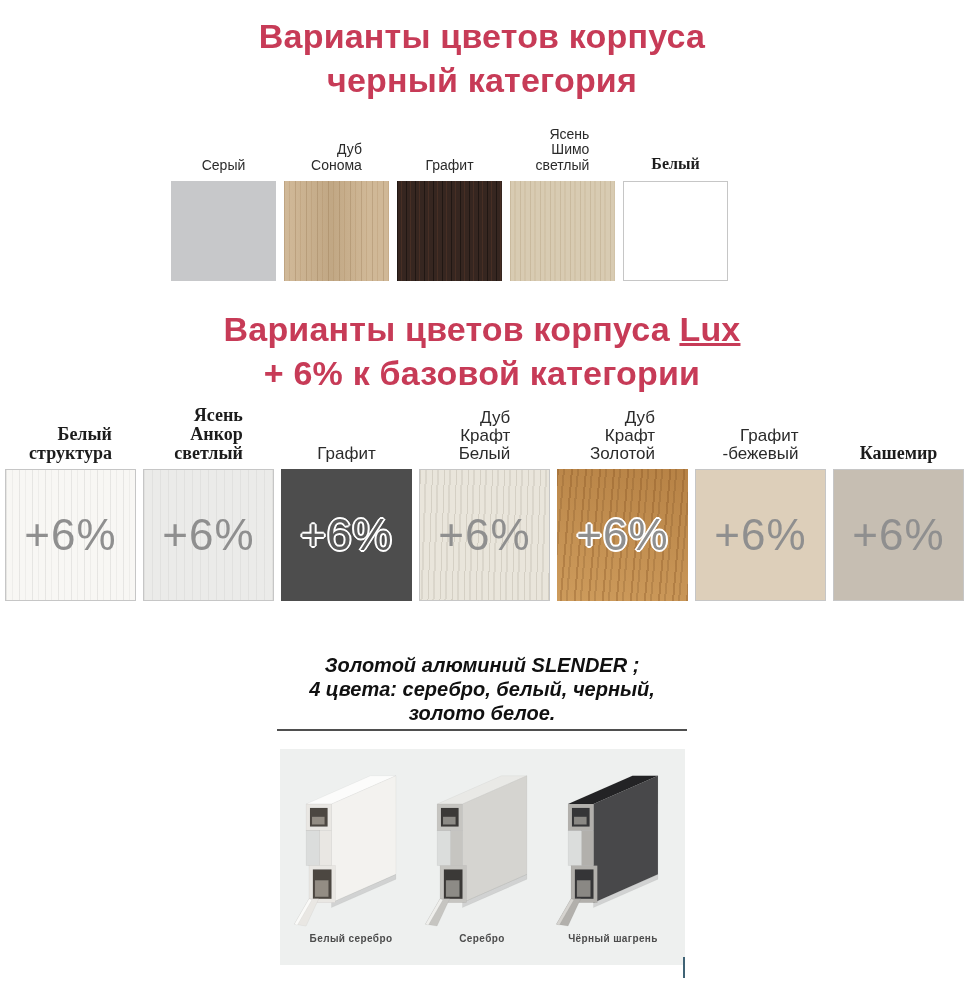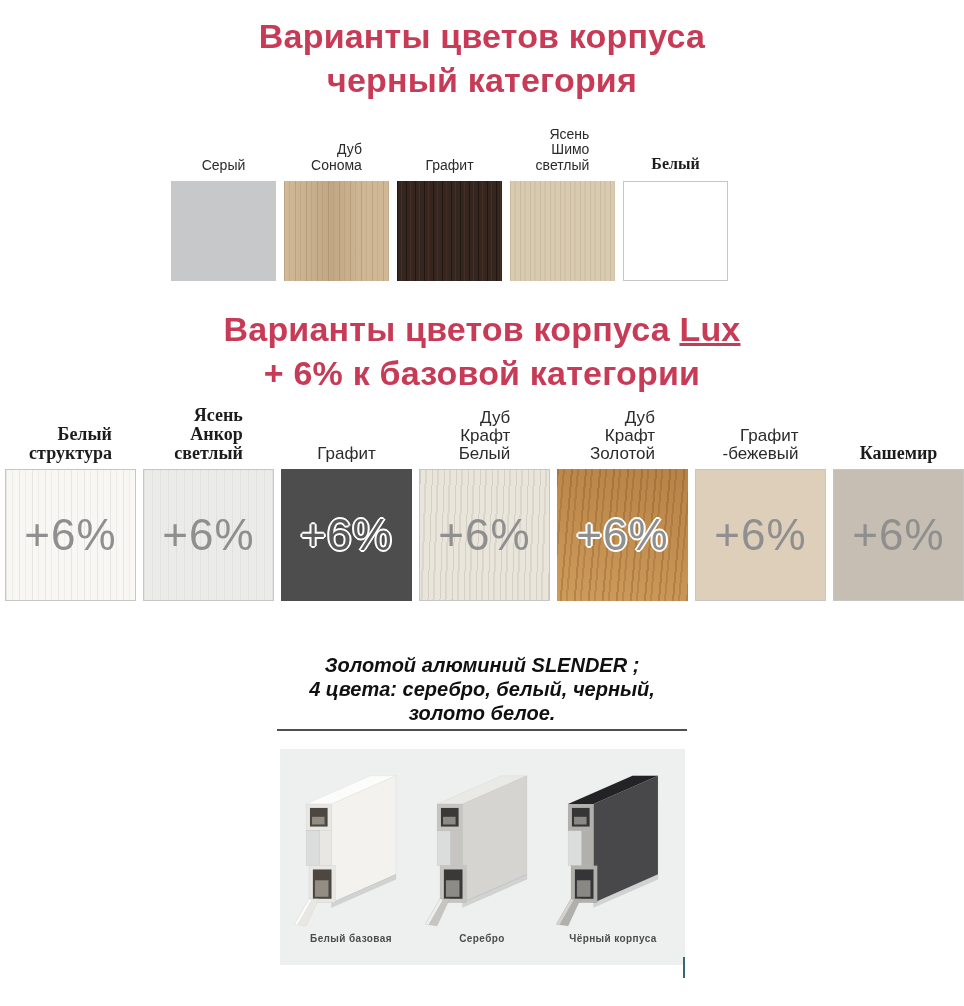--- a/index.html
+++ b/index.html
@@ -243,21 +243,21 @@
       <rect class="f-dark" x="18" y="44" width="18" height="19"></rect>
       <rect class="f-acc" x="20" y="53" width="13" height="8"></rect>
       <rect class="f-recess" x="14" y="67" width="14" height="36"></rect>
       <rect class="f-front" x="28" y="67" width="12" height="36"></rect>
       <rect class="f-front" x="17" y="103" width="27" height="38"></rect>
       <rect class="f-dark" x="21" y="107" width="19" height="30"></rect>
       <rect class="f-acc" x="23" y="118" width="14" height="17"></rect>
       <polygon class="f-front" points="2,163 17,137 27,137 14,165"></polygon>
       <polygon class="f-edge" points="2,163 17,137 20,138 5,164"></polygon>
     </svg>
-    <div class="profile-caption">Белый базовая</div>
+    <div class="profile-caption">Белый серебро</div>
   </div>
 
   <div class="profile-item">
     <svg class="pf pf-silver" viewBox="0 0 120 170">
       <polygon class="f-top" points="14,40 40,40 106,11 80,11"></polygon>
       <polygon class="f-side" points="40,40 106,11 106,112 40,141"></polygon>
       <polygon class="f-shadow" points="40,141 106,112 106,117 40,146"></polygon>
       <rect class="f-front" x="14" y="40" width="26" height="27"></rect>
       <rect class="f-dark" x="18" y="44" width="18" height="19"></rect>
       <rect class="f-acc" x="20" y="53" width="13" height="8"></rect>
@@ -281,18 +281,18 @@
       <rect class="f-dark" x="18" y="44" width="18" height="19"></rect>
       <rect class="f-acc" x="20" y="53" width="13" height="8"></rect>
       <rect class="f-recess" x="14" y="67" width="14" height="36"></rect>
       <rect class="f-front" x="28" y="67" width="12" height="36"></rect>
       <rect class="f-front" x="17" y="103" width="27" height="38"></rect>
       <rect class="f-dark" x="21" y="107" width="19" height="30"></rect>
       <rect class="f-acc" x="23" y="118" width="14" height="17"></rect>
       <polygon class="f-front" points="2,163 17,137 27,137 14,165"></polygon>
       <polygon class="f-edge" points="2,163 17,137 20,138 5,164"></polygon>
     </svg>
-    <div class="profile-caption">Чёрный корпуса</div>
+    <div class="profile-caption">Чёрный шагрень</div>
   </div>
 
 </div>
 
 <div class="text-cursor" style="background-color: rgb(63, 99, 117);"></div>
 
 </body></html>

